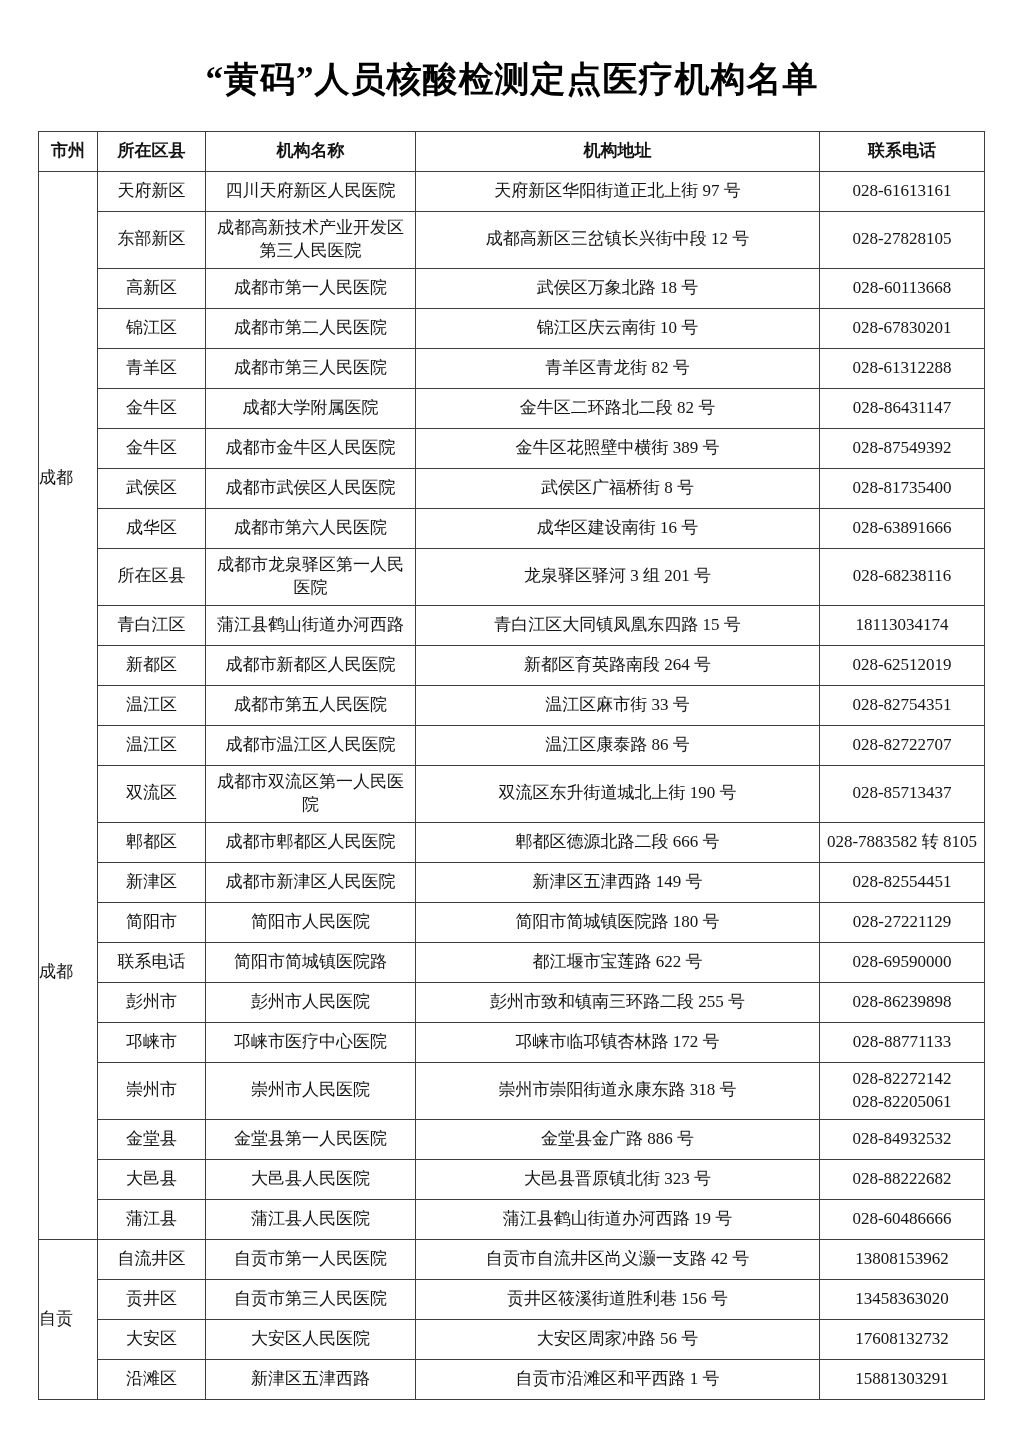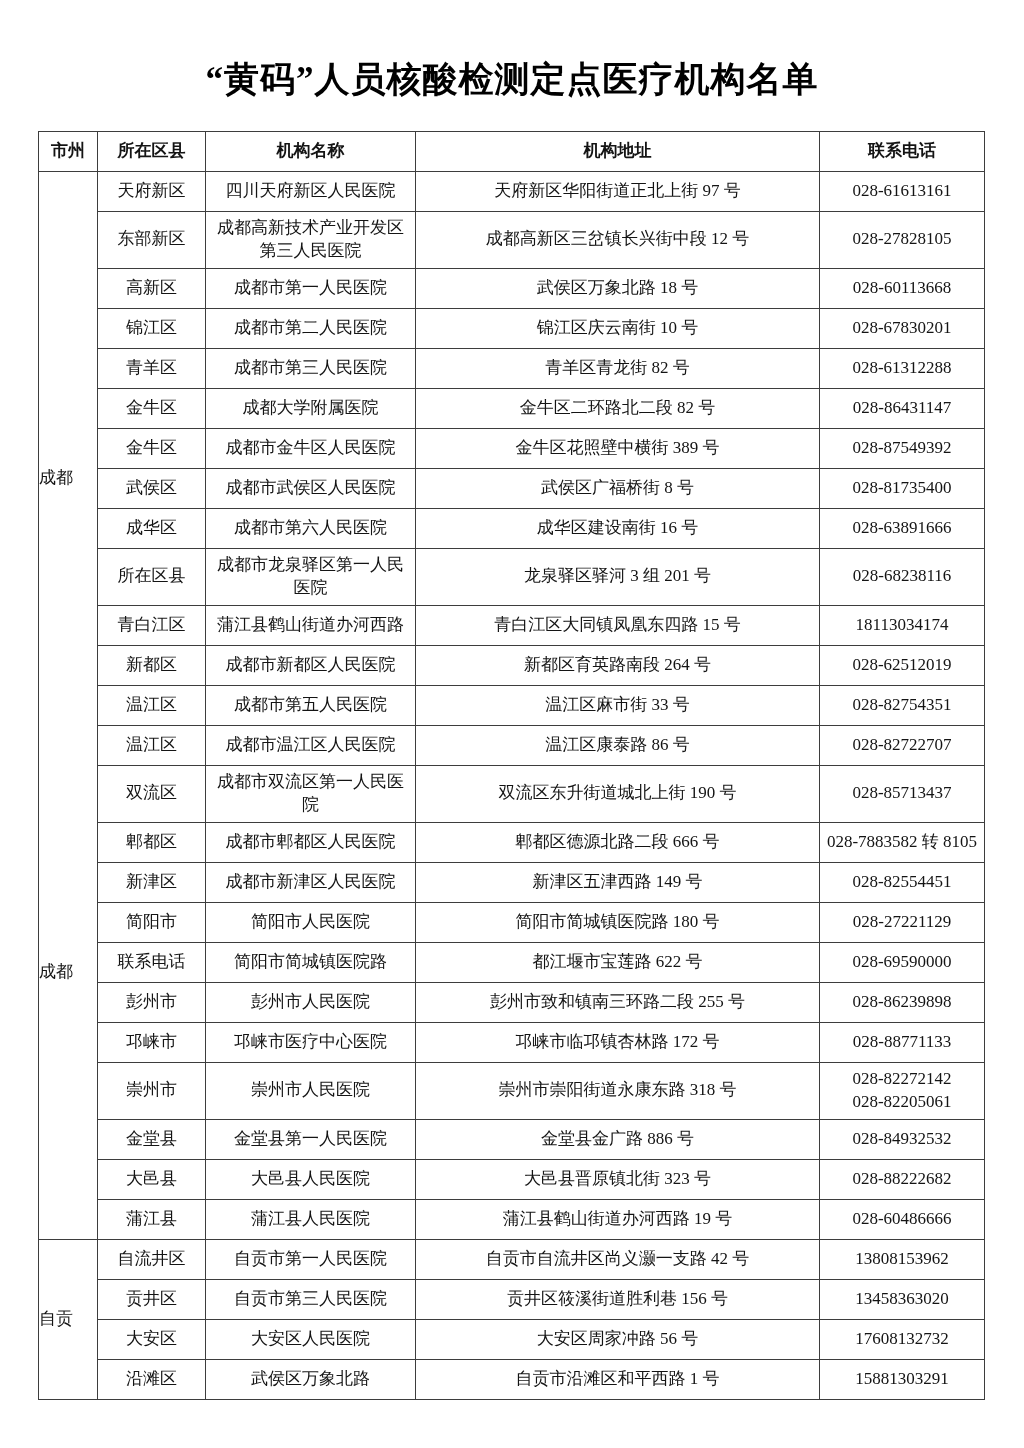--- a/index.html
+++ b/index.html
@@ -243,19 +243,19 @@
           <td class="cell-phone">13458363020</td>
         </tr>
         <tr>
           <td class="cell-district">大安区</td>
           <td class="cell-name">大安区人民医院</td>
           <td class="cell-address">大安区周家冲路 56 号</td>
           <td class="cell-phone">17608132732</td>
         </tr>
         <tr>
           <td class="cell-district">沿滩区</td>
-          <td class="cell-name">武侯区万象北路</td>
+          <td class="cell-name">新津区五津西路</td>
           <td class="cell-address">自贡市沿滩区和平西路 1 号</td>
           <td class="cell-phone">15881303291</td>
         </tr>
       </tbody>
   </table>
 </div>
 
 </body></html>

